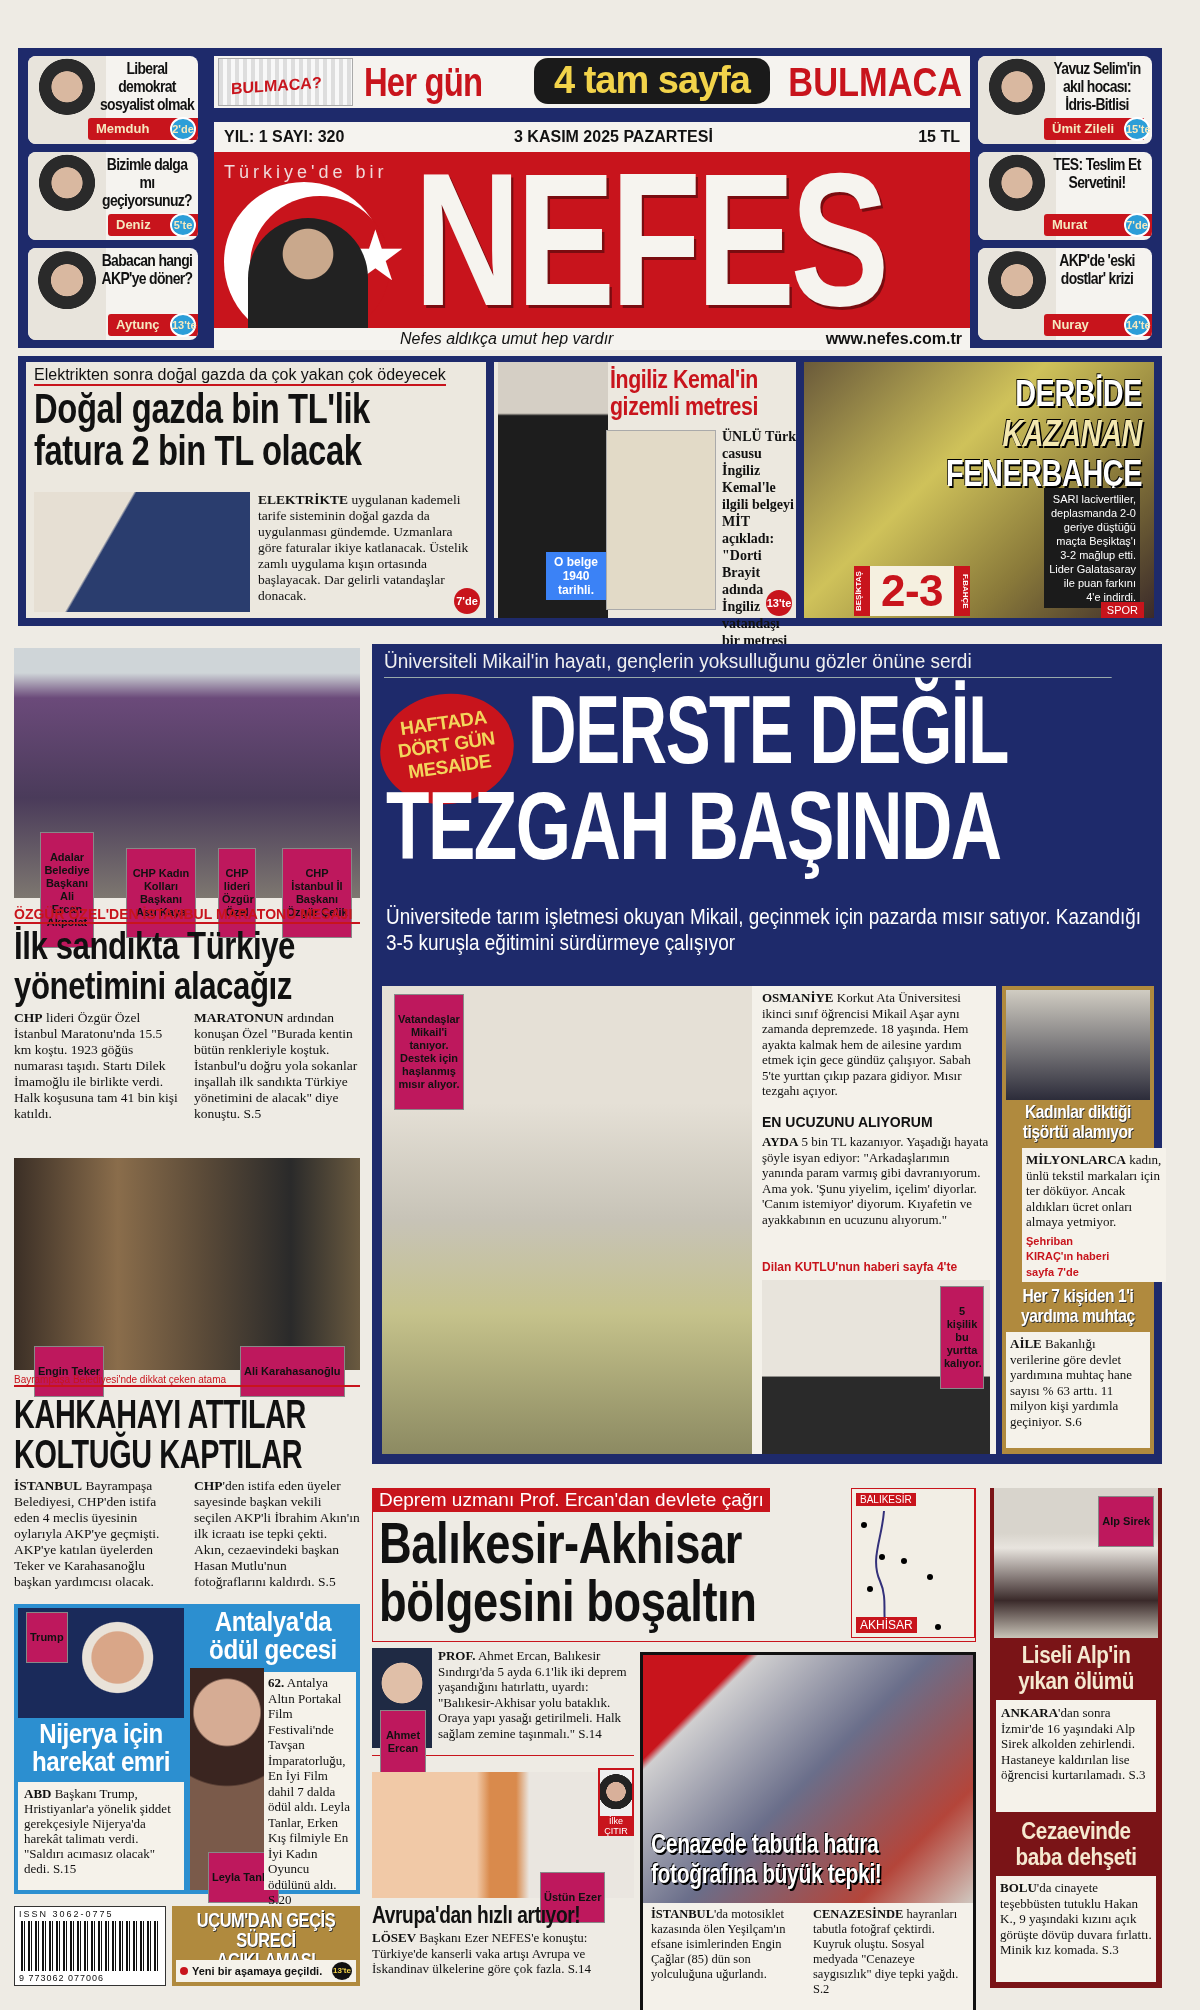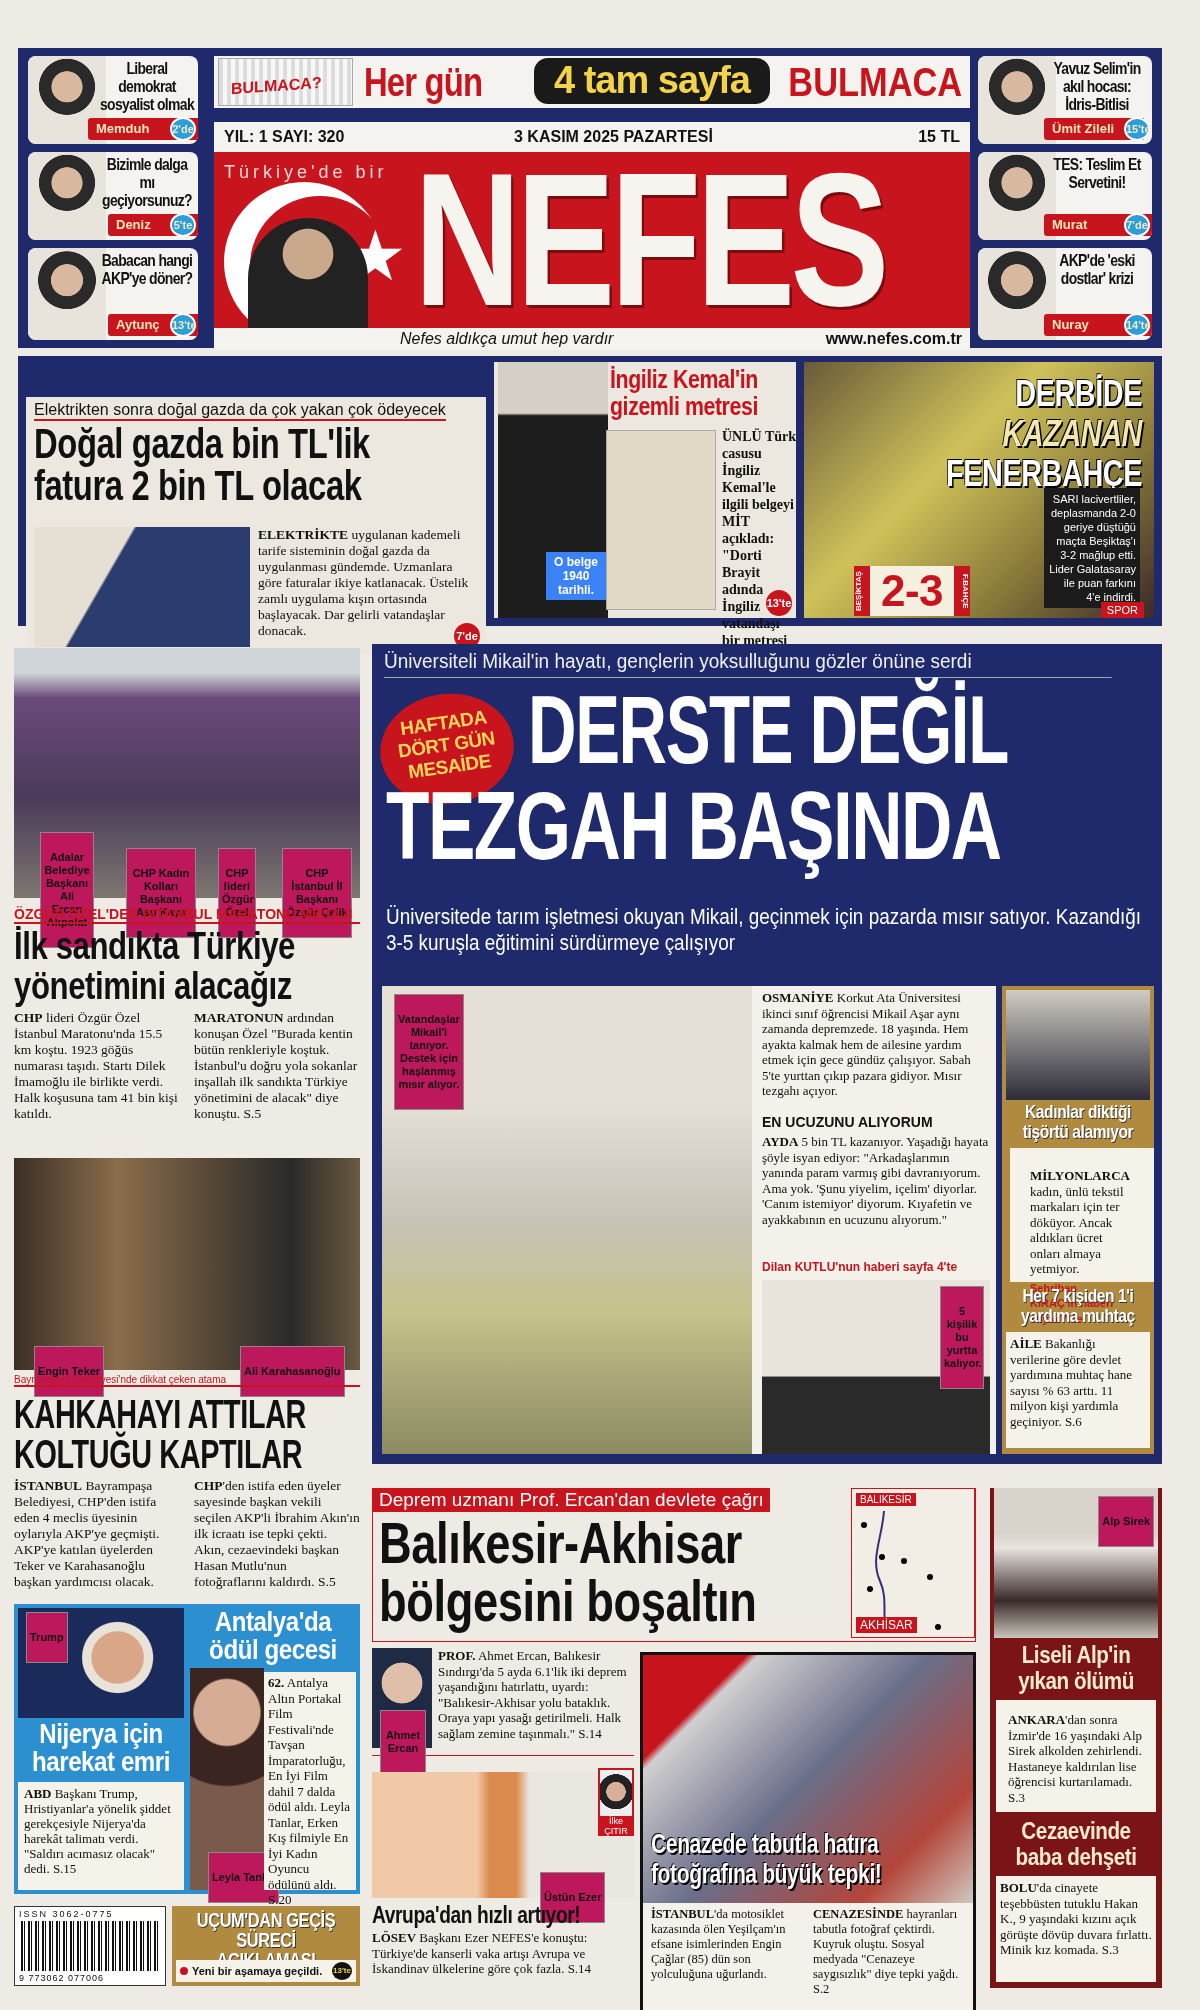--- a/index.html
+++ b/index.html
@@ -120,21 +120,21 @@
   <div class="col-card" style="left:960px;top:200px;width:174px;height:92px;">
     <div class="face"></div>
     <div class="q" style="left:58px;top:4px;width:122px;">AKP'de 'eski dostlar' krizi</div>
     <div class="byline" style="left:66px;">Nuray Babacan</div>
     <div class="pg" style="right:2px;">14'te</div>
   </div>
 </div>
 
 <div id="row2" class="abs">
 
-  <div class="abs" style="left:8px;top:6px;width:460px;height:256px;background:#ece8df;margin-top:35px;">
+  <div class="abs" style="left:8px;top:6px;width:460px;height:256px;background:#ece8df;">
     <div class="sans kicker-line" style="position:absolute;left:8px;top:4px;font-size:16px;">Elektrikten sonra doğal gazda da çok yakan çok ödeyecek</div>
     <div class="cond" style="position:absolute;left:8px;top:26px;font-size:42px;line-height:42px;transform:scaleX(0.78);transform-origin:left;white-space:nowrap;">
       <div>Doğal gazda bin TL'lik</div>
       <div>fatura 2 bin TL olacak</div>
     </div>
     <div class="photo" style="position:absolute;left:8px;top:130px;width:216px;height:120px;background:linear-gradient(120deg,#e6dfd3 0 35%,#2a3d6e 36% 100%);"></div>
     <div class="body" style="position:absolute;left:232px;top:130px;width:220px;font-size:13.5px;line-height:16px;"><b>ELEKTRİKTE</b><span> uygulanan kademeli tarife sisteminin doğal gazda da uygulanması gündemde. Uzmanlara göre faturalar ikiye katlanacak. Üstelik zamlı uygulama kışın ortasında başlayacak. Dar gelirli vatandaşlar donacak.</span></div>
     <div class="pg-dot" style="position:absolute;right:6px;bottom:4px;">7'de</div>
   </div>
 
@@ -240,21 +240,21 @@
     <div class="sans" style="position:absolute;left:380px;top:128px;font-size:14px;font-weight:bold;">EN UCUZUNU ALIYORUM</div>
     <div class="body" style="position:absolute;left:380px;top:148px;width:228px;font-size:13px;line-height:15.5px;"><b>AYDA</b><span> 5 bin TL kazanıyor. Yaşadığı hayata şöyle isyan ediyor: "Arkadaşlarımın yanında param varmış gibi davranıyorum. Ama yok. 'Şunu yiyelim, içelim' diyorlar. 'Canım istemiyor' diyorum. Kıyafetin ve ayakkabının en ucuzunu alıyorum."</span></div>
     <div class="sans red" style="position:absolute;left:380px;top:274px;font-size:12px;font-weight:bold;">Dilan KUTLU'nun haberi sayfa 4'te</div>
     <div style="position:absolute;left:380px;top:294px;width:228px;height:174px;background:linear-gradient(#e8e4dc 0 55%,#2a2a2a 56%);"></div>
     <div class="cap-tag" style="position:absolute;left:558px;top:300px;width:44px;">5 kişilik bu yurtta kalıyor.</div>
   </div>
 
   <div style="position:absolute;left:630px;top:342px;width:152px;height:468px;background:#b08a3e;">
     <div style="position:absolute;left:4px;top:4px;width:144px;height:110px;background:linear-gradient(#d0ccc2,#2c2c3a);"></div>
     <div class="cond" style="position:absolute;left:4px;top:116px;width:144px;font-size:19px;line-height:20px;color:#fff;text-align:center;transform:scaleX(0.82);text-shadow:1px 1px 0 #333;">Kadınlar diktiği tişörtü alamıyor</div>
-    <div class="body" style="position:absolute;left:8px;top:162px;width:144px;height:134px;background:#f5f2ea;padding:20px;font-size:13px;line-height:15.5px;"><b>MİLYONLARCA</b><span> kadın, ünlü tekstil markaları için ter döküyor. Ancak aldıkları ücret onları almaya yetmiyor.</span>
+    <div class="body" style="position:absolute;left:20px;top:162px;width:144px;height:134px;background:#f5f2ea;padding:4px;font-size:13px;line-height:15.5px;"><b>MİLYONLARCA</b><span> kadın, ünlü tekstil markaları için ter döküyor. Ancak aldıkları ücret onları almaya yetmiyor.</span>
       <div class="sans red" style="font-size:11px;font-weight:bold;margin-top:4px;width:90px;">Şehriban KIRAÇ'ın haberi sayfa 7'de</div>
     </div>
     <div class="cond" style="position:absolute;left:4px;top:300px;width:144px;font-size:19px;line-height:20px;color:#fff;text-align:center;transform:scaleX(0.82);text-shadow:1px 1px 0 #333;">Her 7 kişiden 1'i yardıma muhtaç</div>
     <div class="body" style="position:absolute;left:4px;top:346px;width:144px;height:116px;background:#f5f2ea;padding:4px;font-size:13px;line-height:15.5px;"><b>AİLE</b><span> Bakanlığı verilerine göre devlet yardımına muhtaç hane sayısı % 63 arttı. 11 milyon kişi yardımla geçiniyor. S.6</span></div>
   </div>
 </div>
 
 <div class="abs" style="left:372px;top:1488px;width:604px;height:154px;border:1px solid #c8141c;border-top:none;">
   <div class="bg-red sans" style="position:absolute;left:0;top:0;color:#fff;font-size:19px;line-height:24px;padding:0 6px;">Deprem uzmanı Prof. Ercan'dan devlete çağrı</div>
   <div class="cond" style="position:absolute;left:6px;top:26px;font-size:58px;line-height:58px;transform:scaleX(0.78);transform-origin:left;white-space:nowrap;">
@@ -297,16 +297,16 @@
     <div>fotoğrafına büyük tepki!</div>
   </div>
   <div class="body" style="position:absolute;left:8px;top:252px;width:150px;font-size:12.5px;line-height:15px;"><b>İSTANBUL</b><span>'da motosiklet kazasında ölen Yeşilçam'ın efsane isimlerinden Engin Çağlar (85) dün son yolculuğuna uğurlandı.</span></div>
   <div class="body" style="position:absolute;left:170px;top:252px;width:156px;font-size:12.5px;line-height:15px;"><b>CENAZESİNDE</b><span> hayranları tabutla fotoğraf çektirdi. Kuyruk oluştu. Sosyal medyada "Cenazeye saygısızlık" diye tepki yağdı. S.2</span></div>
 </div>
 
 <div class="abs" style="left:990px;top:1488px;width:172px;height:500px;background:#7a1417;">
   <div style="position:absolute;left:4px;top:0;width:164px;height:150px;background:linear-gradient(#d8d4cc 0 30%,#e8e4de 40%,#3a2a2a 75%,#c9c4b8 100%);"></div>
   <div class="cap-tag" style="position:absolute;right:8px;top:8px;">Alp Sirek</div>
   <div class="cond" style="position:absolute;left:4px;top:154px;width:164px;text-align:center;font-size:24px;line-height:26px;color:#f5e9d0;transform:scaleX(0.86);">Liseli Alp'in yıkan ölümü</div>
-  <div class="body" style="position:absolute;left:6px;top:212px;width:160px;height:112px;background:#f5f2ea;padding:12px;font-size:13px;line-height:15.5px;"><b>ANKARA</b><span>'dan sonra İzmir'de 16 yaşındaki Alp Sirek alkolden zehirlendi. Hastaneye kaldırılan lise öğrencisi kurtarılamadı. S.3</span></div>
+  <div class="body" style="position:absolute;left:6px;top:212px;width:160px;height:112px;background:#f5f2ea;padding:5px;font-size:13px;line-height:15.5px;"><b>ANKARA</b><span>'dan sonra İzmir'de 16 yaşındaki Alp Sirek alkolden zehirlendi. Hastaneye kaldırılan lise öğrencisi kurtarılamadı. S.3</span></div>
   <div class="cond" style="position:absolute;left:4px;top:330px;width:164px;text-align:center;font-size:24px;line-height:26px;color:#f5e9d0;transform:scaleX(0.86);">Cezaevinde baba dehşeti</div>
   <div class="body" style="position:absolute;left:6px;top:388px;width:160px;height:106px;background:#f5f2ea;padding:4px;font-size:13px;line-height:15.5px;"><b>BOLU</b><span>'da cinayete teşebbüsten tutuklu Hakan K., 9 yaşındaki kızını açık görüşte dövüp duvara fırlattı. Minik kız komada. S.3</span></div>
 </div>
 
 </body></html>

